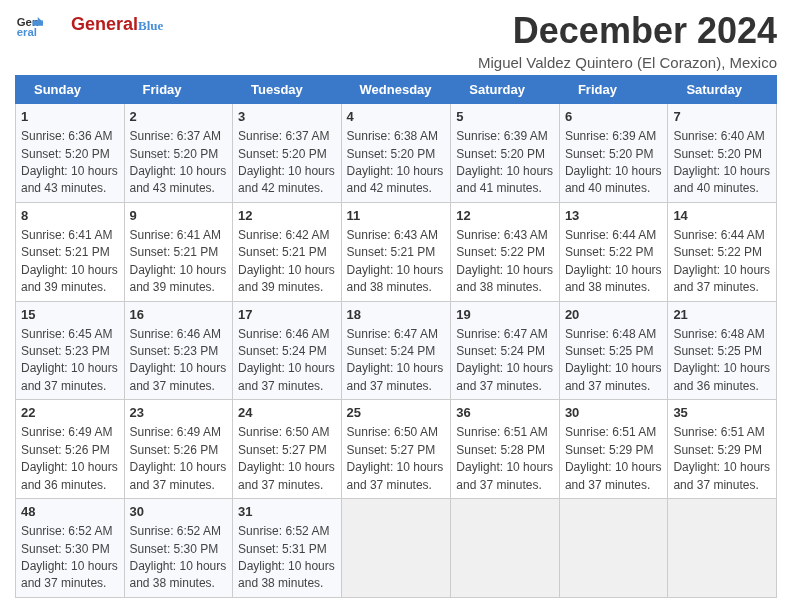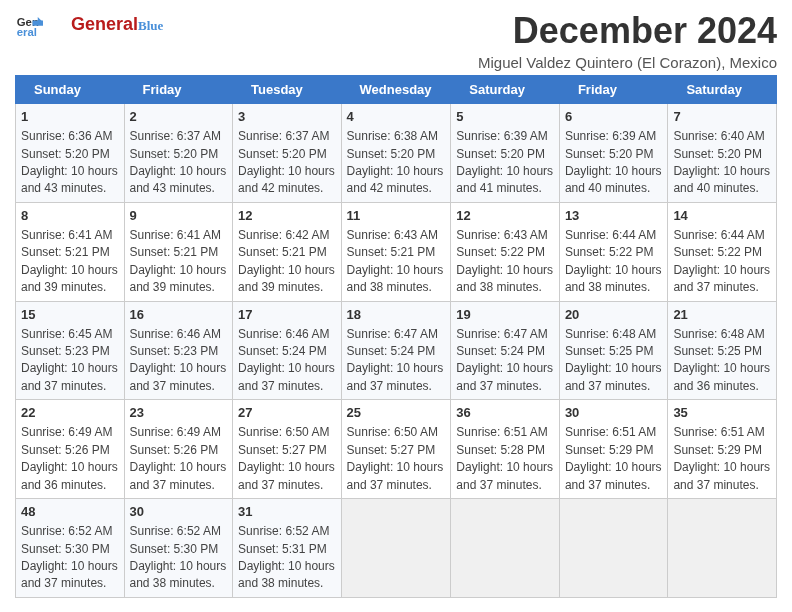--- a/index.html
+++ b/index.html
@@ -228,21 +228,21 @@
         <tr>
           <td>
             <div class="day-number">22</div>
             <div class="day-info">Sunrise: 6:49 AM<br>Sunset: 5:26 PM<br>Daylight: 10 hours<br>and 36 minutes.</div>
           </td>
           <td>
             <div class="day-number">23</div>
             <div class="day-info">Sunrise: 6:49 AM<br>Sunset: 5:26 PM<br>Daylight: 10 hours<br>and 37 minutes.</div>
           </td>
           <td>
-            <div class="day-number">27</div>
+            <div class="day-number">24</div>
             <div class="day-info">Sunrise: 6:50 AM<br>Sunset: 5:27 PM<br>Daylight: 10 hours<br>and 37 minutes.</div>
           </td>
           <td>
             <div class="day-number">25</div>
             <div class="day-info">Sunrise: 6:50 AM<br>Sunset: 5:27 PM<br>Daylight: 10 hours<br>and 37 minutes.</div>
           </td>
           <td>
             <div class="day-number">36</div>
             <div class="day-info">Sunrise: 6:51 AM<br>Sunset: 5:28 PM<br>Daylight: 10 hours<br>and 37 minutes.</div>
           </td>

